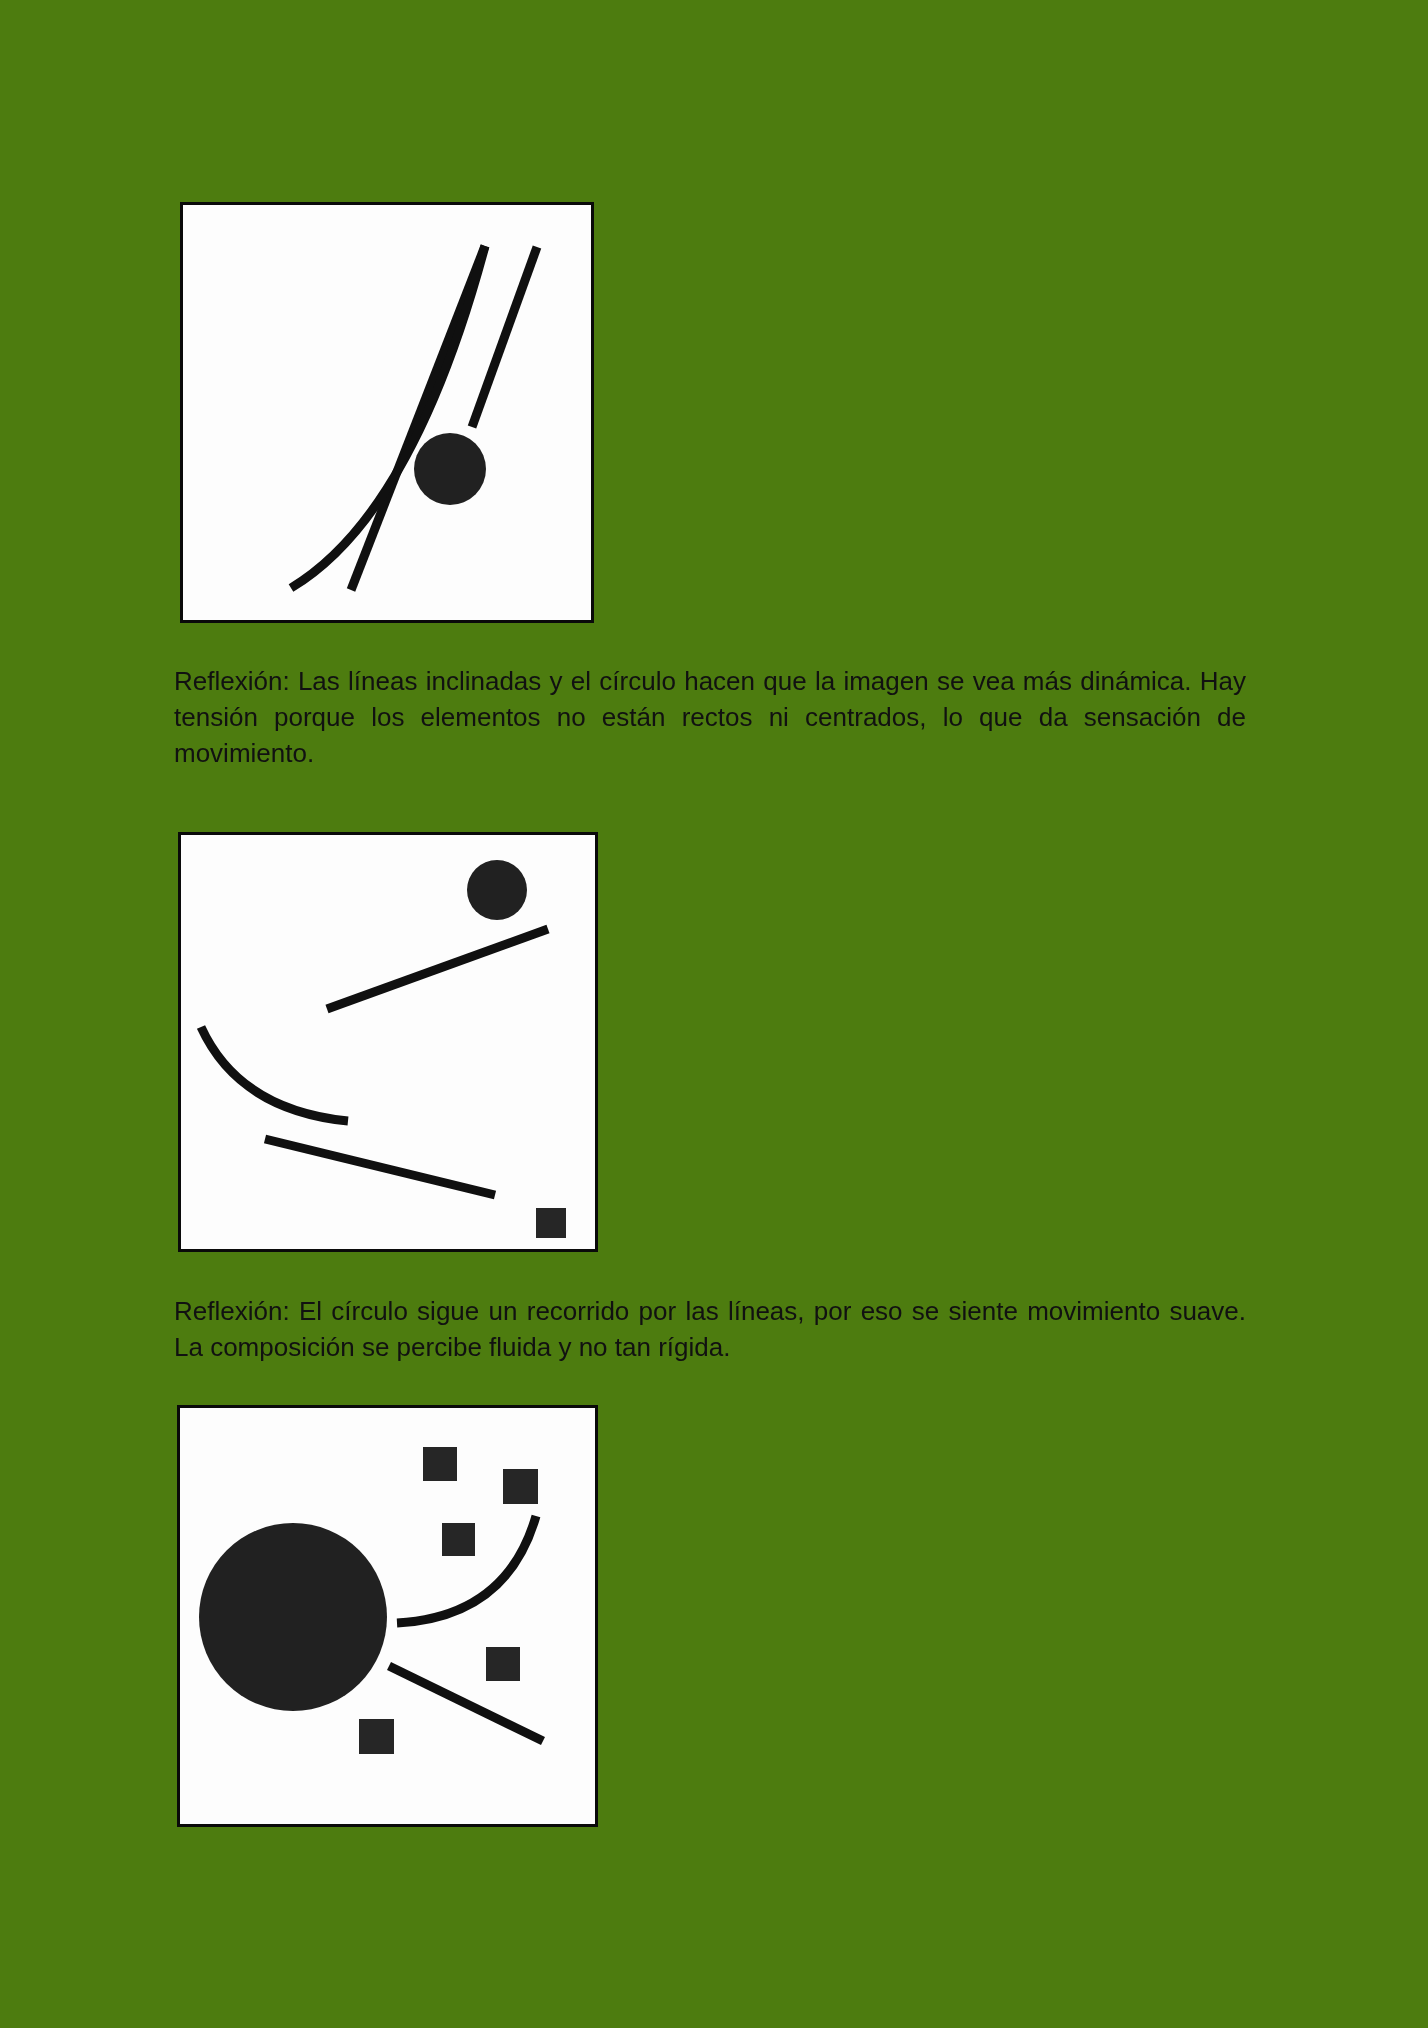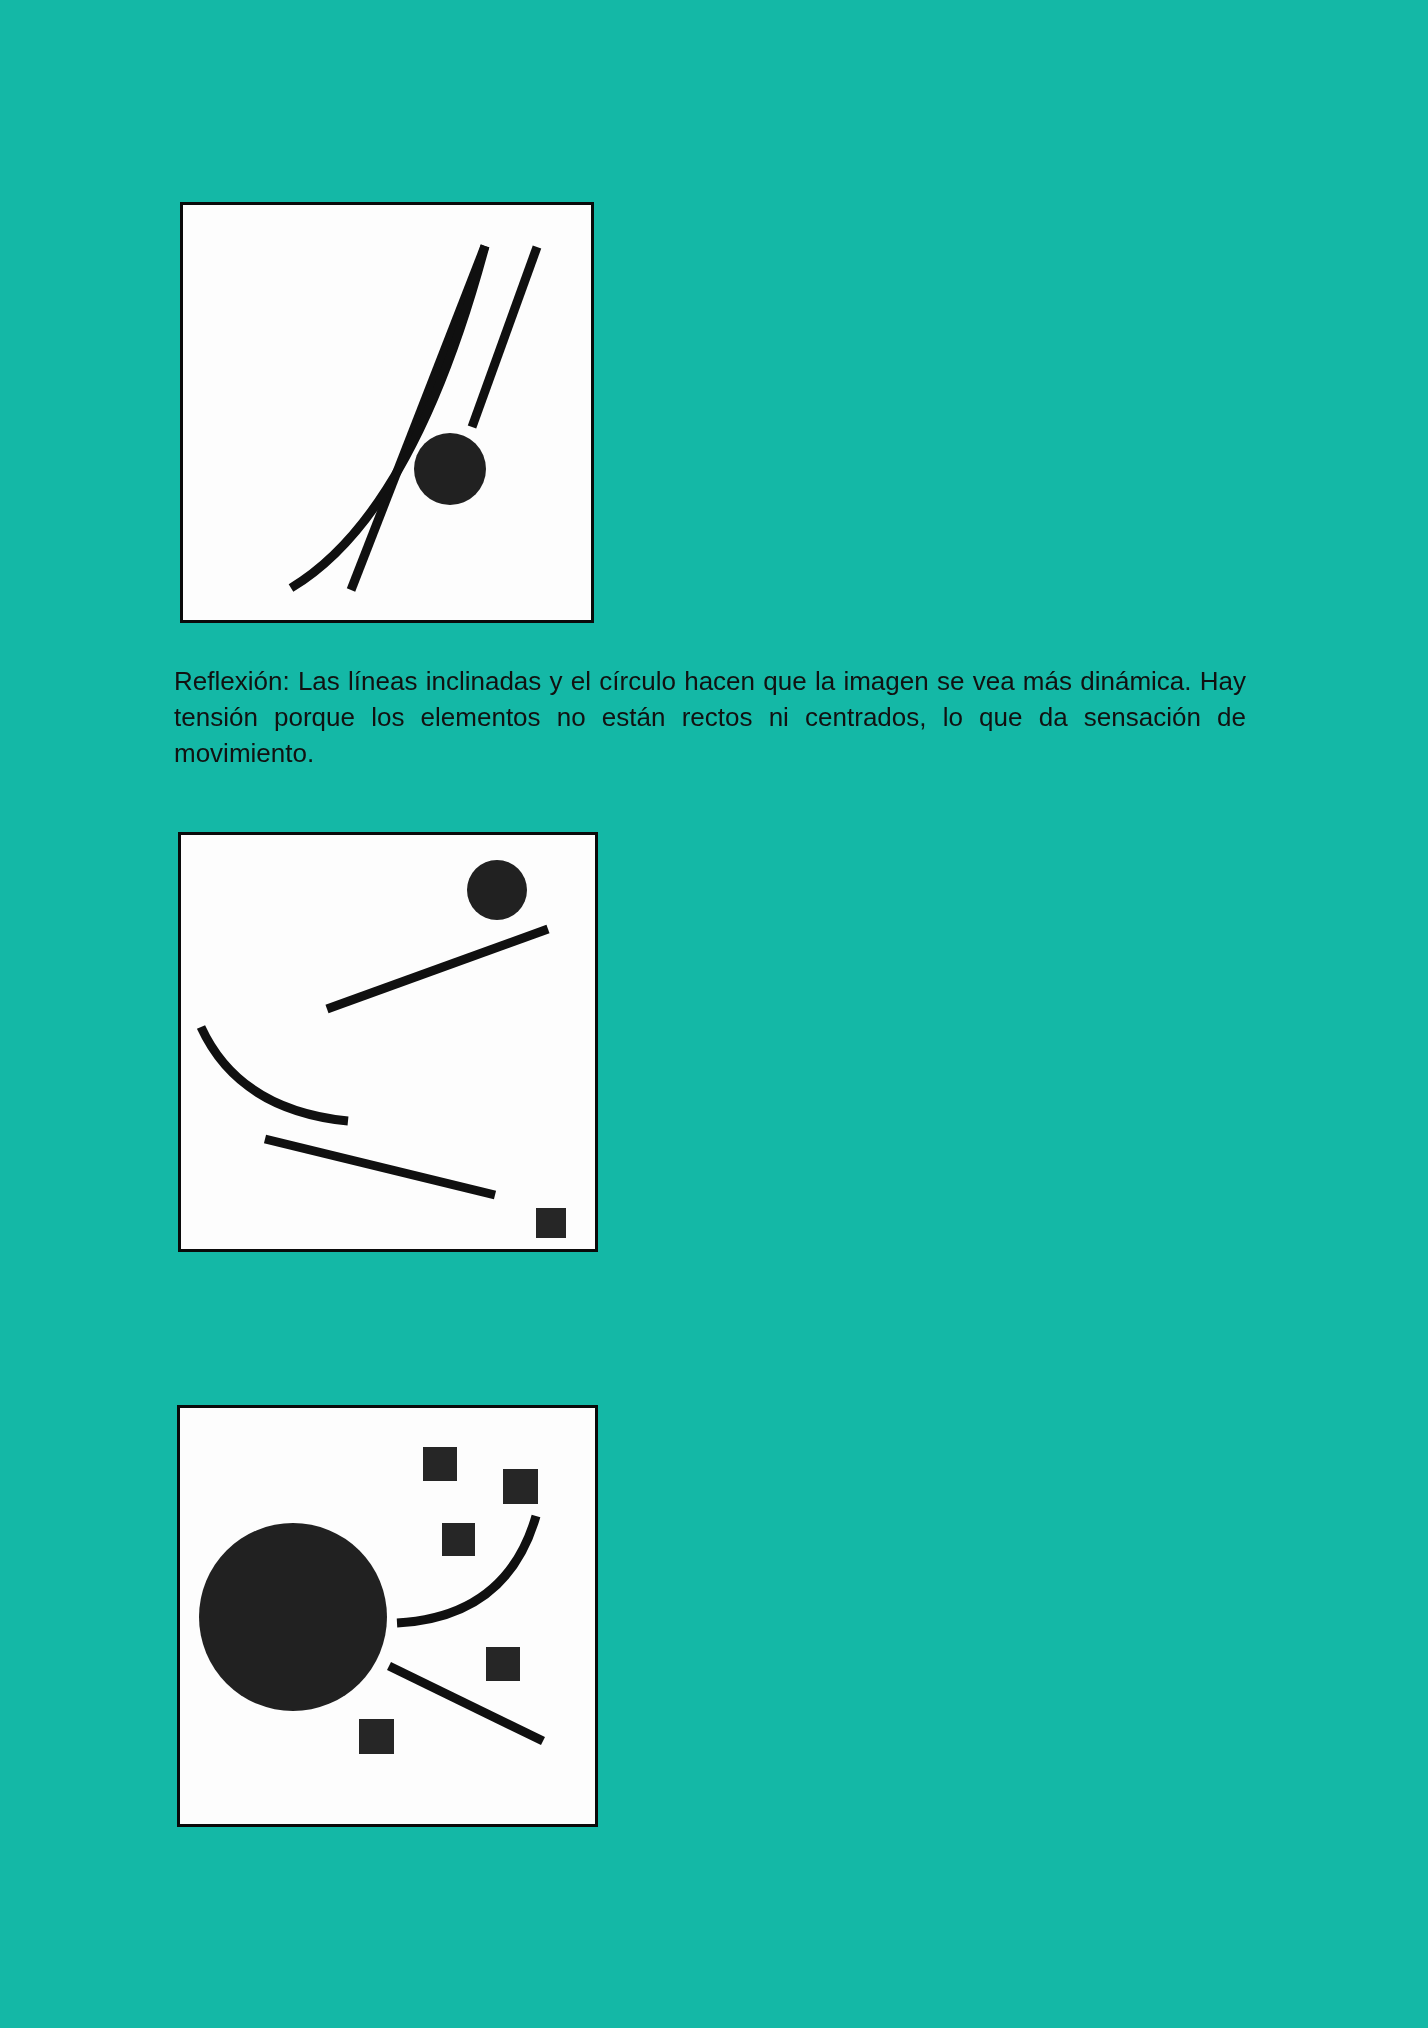--- a/index.html
+++ b/index.html
@@ -4,21 +4,21 @@
 <style>
   html, body {
     margin: 0;
     padding: 0;
     background: #ffffff;
   }
   .page {
     position: relative;
     width: 1428px;
     height: 2028px;
-    background: #14b8a6;
+    background: #4d7c0f;
     font-family: "Liberation Sans", sans-serif;
     overflow: hidden;
   }
   .figure-frame {
     position: absolute;
     box-sizing: border-box;
     border: 3px solid #0a0a0a;
     background: #fdfdfd;
   }
   .figure-frame svg {
@@ -61,20 +61,21 @@
   <div id="figure-2" class="figure-frame">
       <svg viewBox="0 0 414 414" preserveAspectRatio="xMidYMid meet">
         <circle cx="316" cy="55" r="30" fill="#212121"></circle>
         <line x1="146" y1="174" x2="367" y2="94" stroke="#101010" stroke-width="9" stroke-linecap="butt" fill="none"></line>
         <path d="M 20,192 Q 58,275 167,286" stroke="#101010" stroke-width="9" stroke-linecap="butt" fill="none"></path>
         <line x1="84" y1="304" x2="314" y2="360" stroke="#101010" stroke-width="9" stroke-linecap="butt" fill="none"></line>
         <rect x="355" y="373" width="30" height="30" fill="#262626"></rect>
       </svg>
     </div>
 
+  <p id="paragraph-2" class="reflection">Reflexión: El círculo sigue un recorrido por las líneas, por eso se siente movimiento suave. La composición se percibe fluida y no tan rígida.</p>
 
   <div id="figure-3" class="figure-frame">
       <svg viewBox="0 0 415 416" preserveAspectRatio="xMidYMid meet">
         <circle cx="113" cy="209" r="94" fill="#212121"></circle>
         <rect x="243" y="39" width="34" height="34" fill="#262626"></rect>
         <rect x="323" y="61" width="35" height="35" fill="#262626"></rect>
         <rect x="262" y="115" width="33" height="33" fill="#262626"></rect>
         <rect x="306" y="239" width="34" height="34" fill="#262626"></rect>
         <rect x="179" y="311" width="35" height="35" fill="#262626"></rect>
         <path d="M 217,215 Q 327,209 356,108" stroke="#101010" stroke-width="9" stroke-linecap="butt" fill="none"></path>

